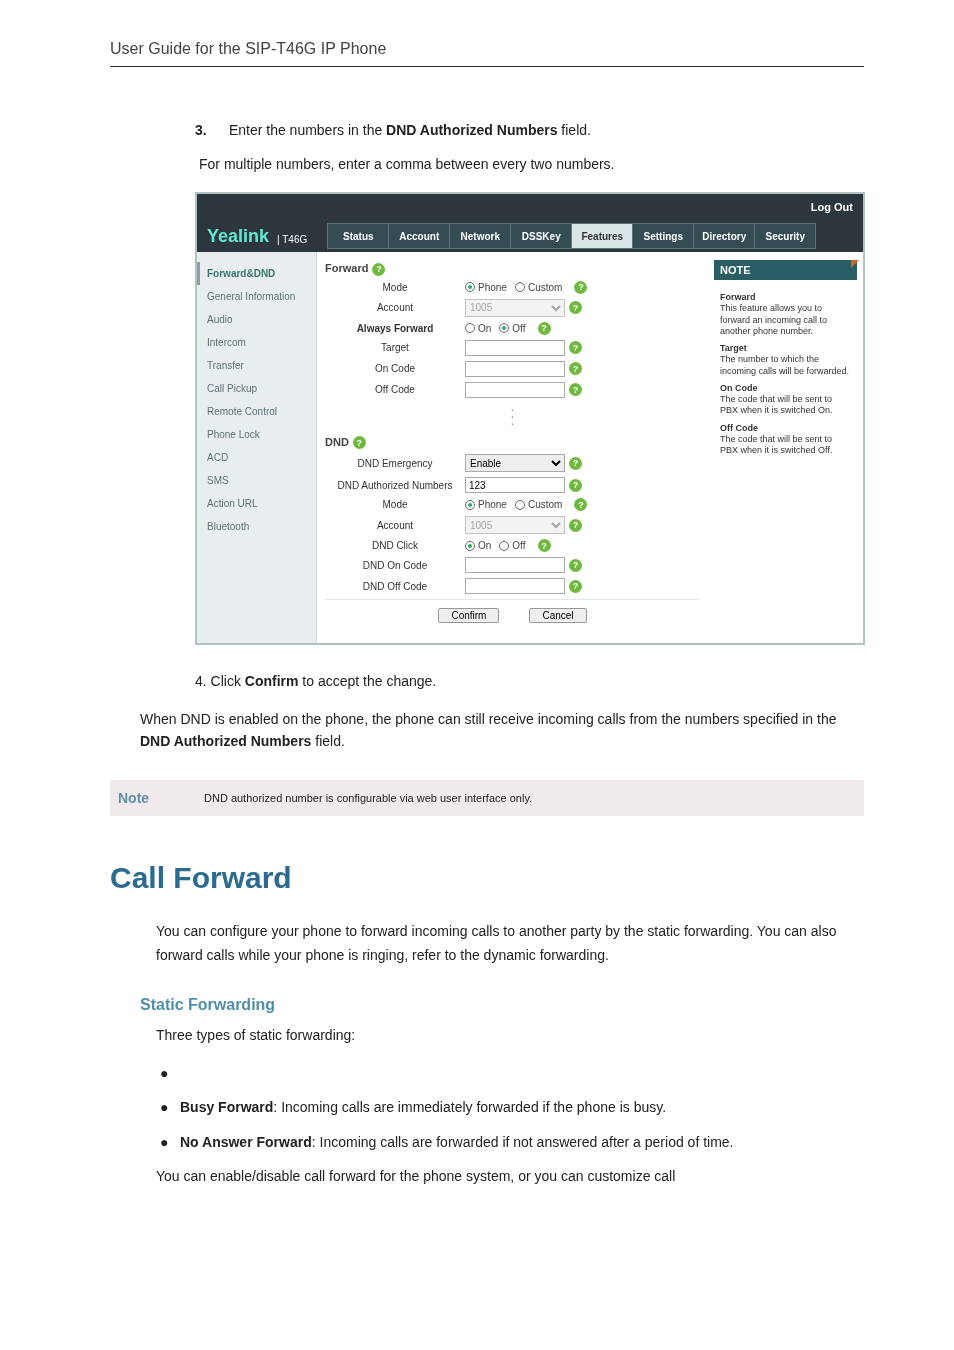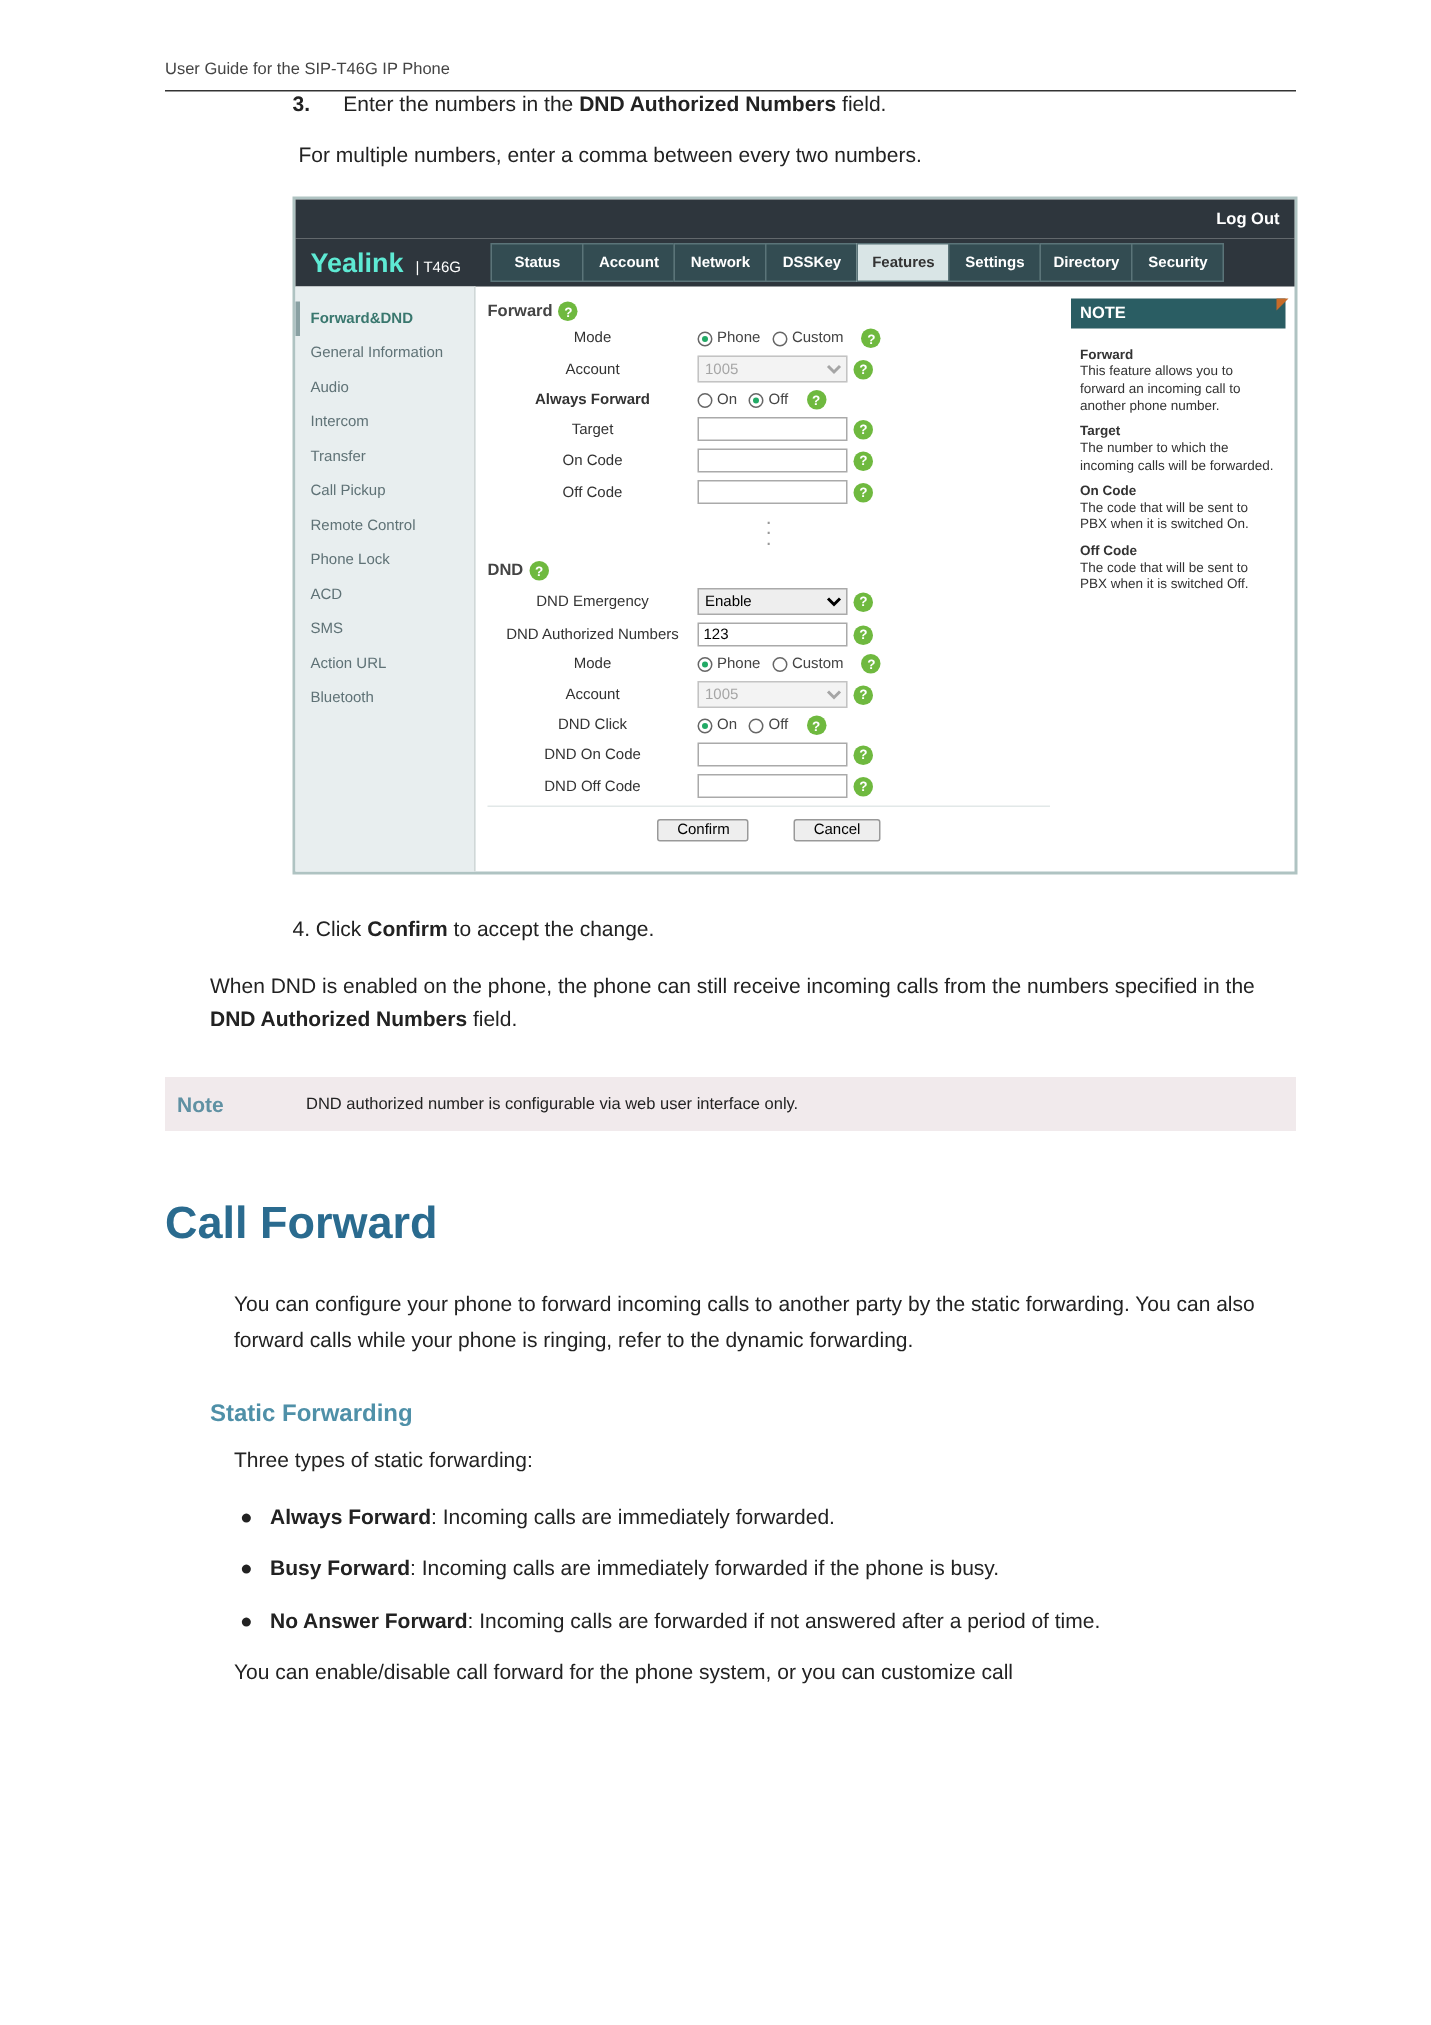--- a/index.html
+++ b/index.html
@@ -11,23 +11,23 @@
   }
   .page {
     padding: 40px 90px 50px 110px;
     color: #222;
     font-size: 14px;
   }
   .running-head {
     border-bottom: 1px solid #333;
     padding-bottom: 8px;
     color: #444;
-    font-size: 11px;
-  }
-  .numbered-item { }
+    font-size: 16px;
+  }
+  .numbered-item { margin-top: 55px; }
   .numbered-item .num { font-weight: bold; display: inline-block; width: 30px; }
   .numbered-line { margin-left: 85px; }
   .numbered-subline { margin-left: 89px; margin-top: 18px; margin-bottom: 20px; }
   .bold { font-weight: bold; }
   
   .shot-wrap { margin-left: 85px; margin-top: 10px; }
   .shot {
     width: 670px; border: 2px solid #afc3c2; font-size: 11px; color: #444;
     background: #fff;
   }
@@ -351,21 +351,20 @@
 
   <div class="body-para">You can configure your phone to forward incoming calls to another party by the static forwarding. You can also forward calls while your phone is ringing, refer to the dynamic forwarding.</div>
 
   <h3 class="sf">Static Forwarding</h3>
 
   <div class="body-para">Three types of static forwarding:</div>
 
   <div class="ul">
     <div class="li">
       <span class="bullet">●</span>
-      <div><span class="bold">Always Forward</span><span>: Incoming calls are immediately forwarded.</span></div>
     </div>
     <div class="li">
       <span class="bullet">●</span>
       <div><span class="bold">Busy Forward</span><span>: Incoming calls are immediately forwarded if the phone is busy.</span></div>
     </div>
     <div class="li">
       <span class="bullet">●</span>
       <div><span class="bold">No Answer Forward</span><span>: Incoming calls are forwarded if not answered after a period of time.</span></div>
     </div>
   </div>

